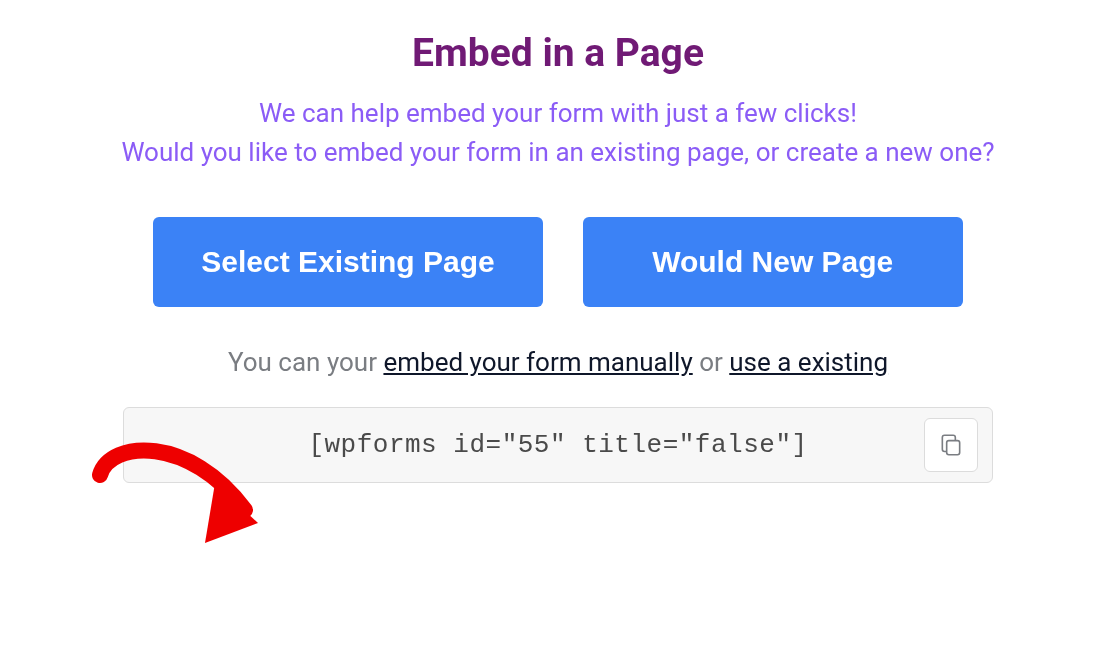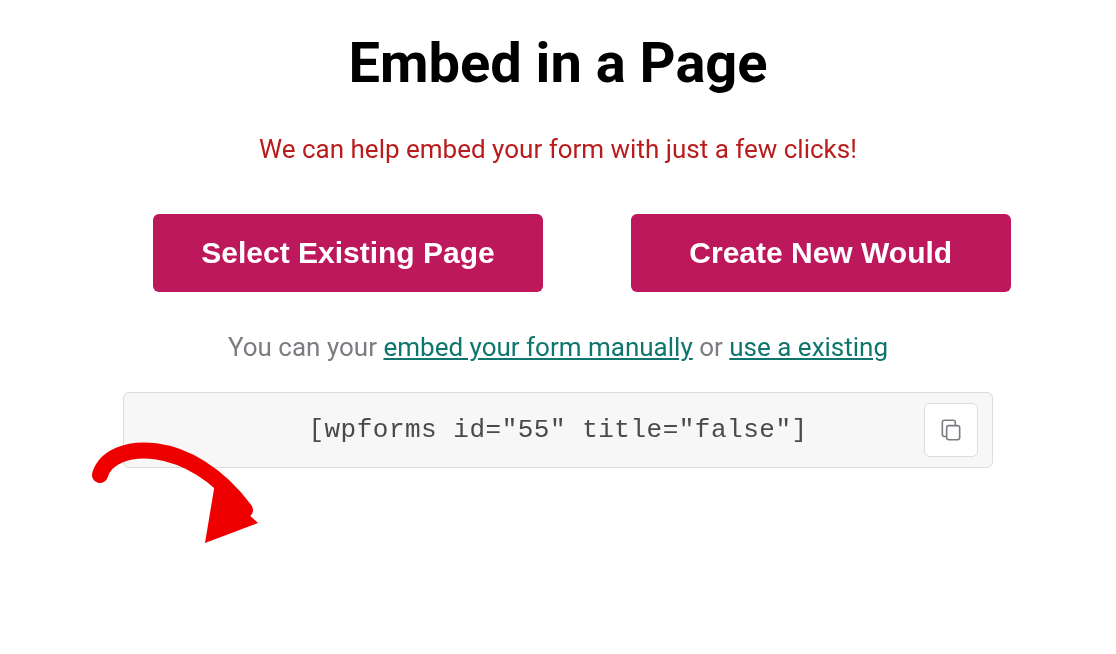--- a/index.html
+++ b/index.html
@@ -12,61 +12,60 @@
       background: #ffffff;
       width: 1116px;
       height: 654px;
       display: flex;
       flex-direction: column;
       align-items: center;
       padding-top: 30px;
       position: relative;
     }
     .title {
-      font-size: 56px;
+      font-size: 39px;
       font-weight: 700;
-      color: #000000;
+      color: #701a75;
       text-align: center;
-      margin-bottom: 34px;
+      margin-bottom: 18px;
     }
     .description {
       font-size: 26px;
-      color: #b91c1c;
+      color: #8b5cf6;
       text-align: center;
       line-height: 1.5;
       margin-bottom: 45px;
       max-width: 950px;
     }
     .button-row {
       display: flex;
       gap: 40px;
       margin-bottom: 40px;
     }
     .btn {
-      background: #be185d;
+      background: #3b82f6;
       color: #ffffff;
       border: none;
       border-radius: 6px;
       font-size: 30px;
       font-weight: 600;
-      padding: 22px 48px;
+      padding: 28px 48px;
       cursor: pointer;
       min-width: 380px;
-      margin-left: 48px;
     }
     .alt-text {
       font-size: 26px;
       color: #7a7d82;
       text-align: center;
       margin-bottom: 30px;
     }
     .alt-text .link {
       text-decoration: underline;
       cursor: pointer;
-      color: #0f766e;
+      color: #0f172a;
     }
     .shortcode-box {
       background: #f7f7f7;
       border: 1px solid #dcdcdc;
       border-radius: 6px;
       width: 870px;
       padding: 22px 20px;
       display: flex;
       align-items: center;
       justify-content: center;
@@ -107,25 +106,26 @@
       pointer-events: none;
     }
   </style>
 </head>
 <body>
 
 <h1 class="title">Embed in a Page</h1>
 
 <p class="description">
   <span>We can help embed your form with just a few clicks!</span><br>
+  <span>Would you like to embed your form in an existing page, or create a new one?</span>
 </p>
 
 <div class="button-row">
   <button class="btn">Select Existing Page</button>
-  <button class="btn">Create New Would</button>
+  <button class="btn">Would New Page</button>
 </div>
 
 <p class="alt-text">
   <span>You can your </span><span class="link">embed your form manually</span><span> or </span><span class="link">use a existing</span>
 </p>
 
 <div class="shortcode-box">
   <span class="shortcode-text">[wpforms id="55" title="false"]</span>
   <button class="copy-btn">
     <svg viewBox="0 0 24 24">

